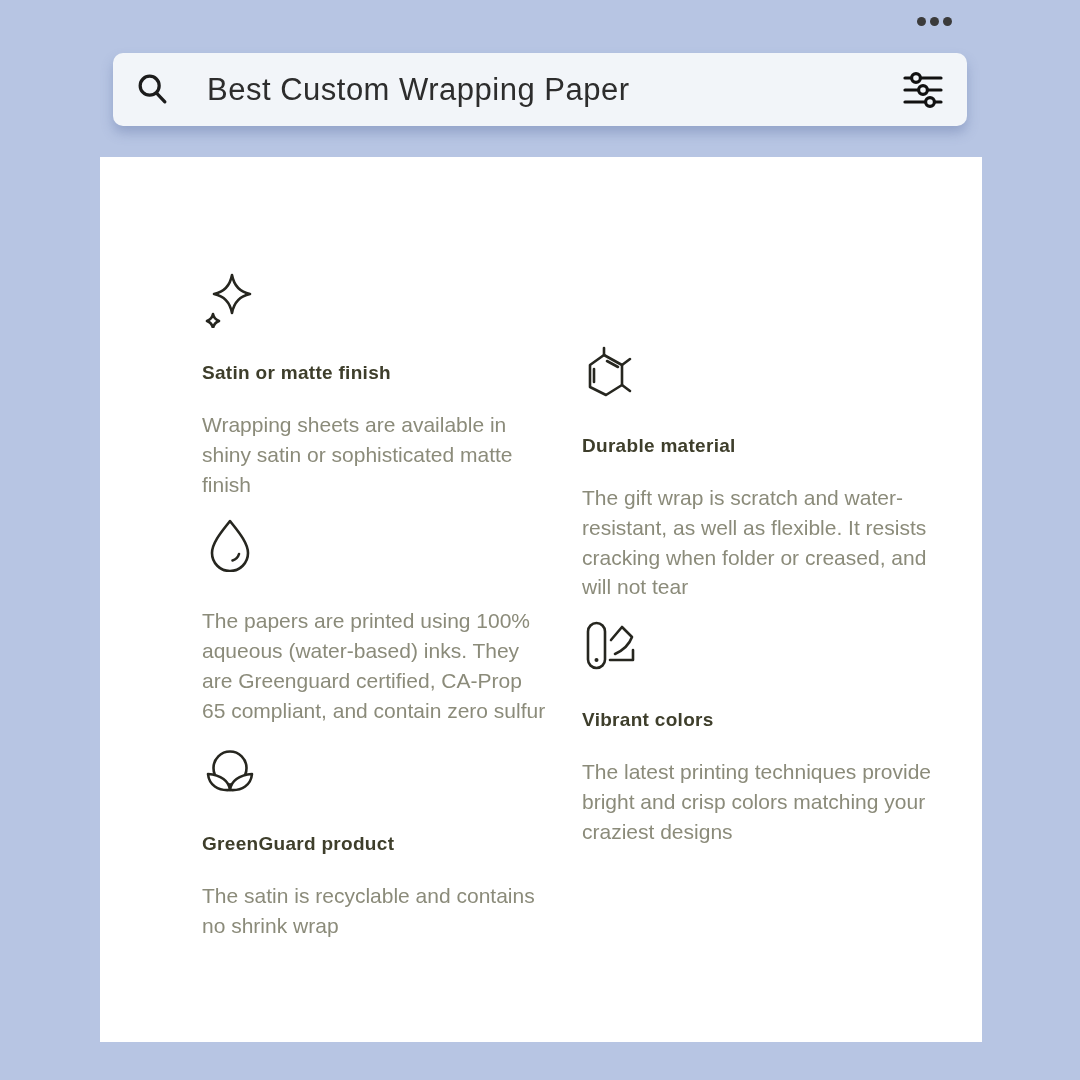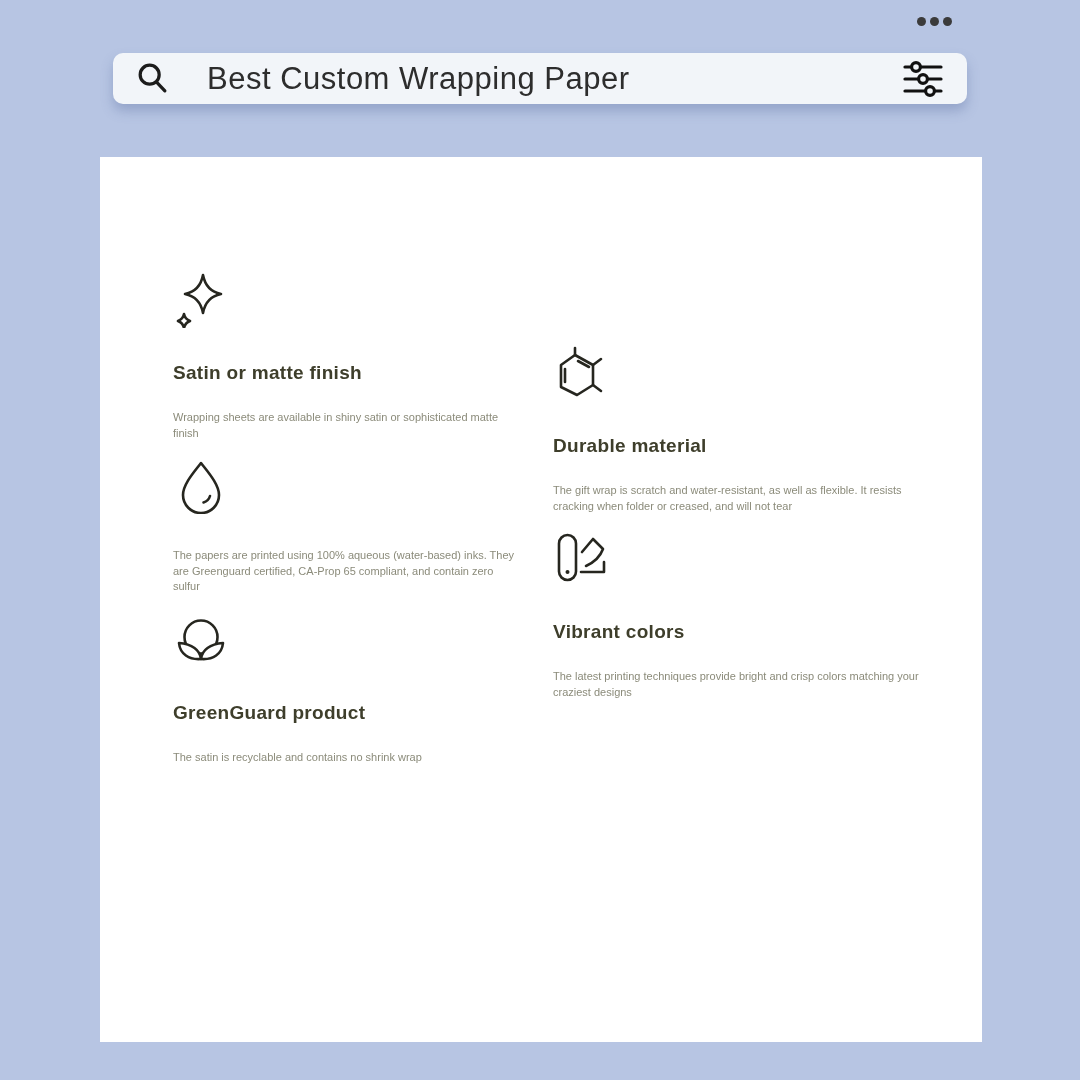--- a/index.html
+++ b/index.html
@@ -29,21 +29,21 @@
     border-radius: 50%;
     background: #3b3b3b;
   }
 
   
   .search-bar {
     position: absolute;
     left: 113px;
     top: 53px;
     width: 854px;
-    height: 51px;
+    height: 73px;
     background: #f2f5f9;
     border-radius: 10px;
     display: flex;
     align-items: center;
     box-shadow: 0 7px 12px rgba(84, 104, 155, 0.35);
   }
   .search-bar .magnifier {
     margin-left: 21px;
     width: 38px; height: 38px;
     flex: 0 0 auto;
@@ -70,39 +70,40 @@
     left: 100px;
     top: 157px;
     width: 882px;
     height: 885px;
     background: #ffffff;
   }
   .columns {
     display: flex;
     padding: 115px 0 0 73px;
     gap: 35px;
+    margin-left: 29px;
   }
   .col { display: flex; flex-direction: column; }
   .col-left  { width: 345px; }
   .col-right { width: 372px; margin-top: 73px; }
 
   .feature { margin-bottom: 17px; }
   .feature-icon {
     width: 56px; height: 56px;
     margin-bottom: 30px;
   }
   .feature-title {
     font-size: 19px;
     font-weight: bold;
     letter-spacing: 0.3px;
     color: #3e3e2b;
     margin: 0 0 26px 0;
   }
   .feature-desc {
-    font-size: 11px;
+    font-size: 21px;
     line-height: 1.42;
     color: #8b8b7a;
     margin: 0;
   }
 
   svg .stroke {
     fill: none;
     stroke: #26261f;
     stroke-width: 2.6;
     stroke-linecap: round;

